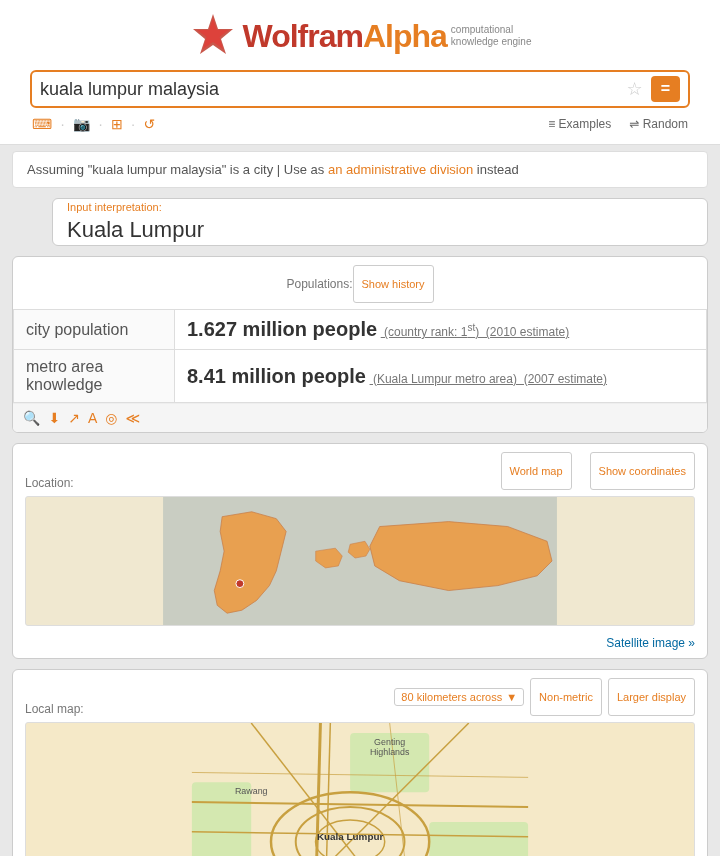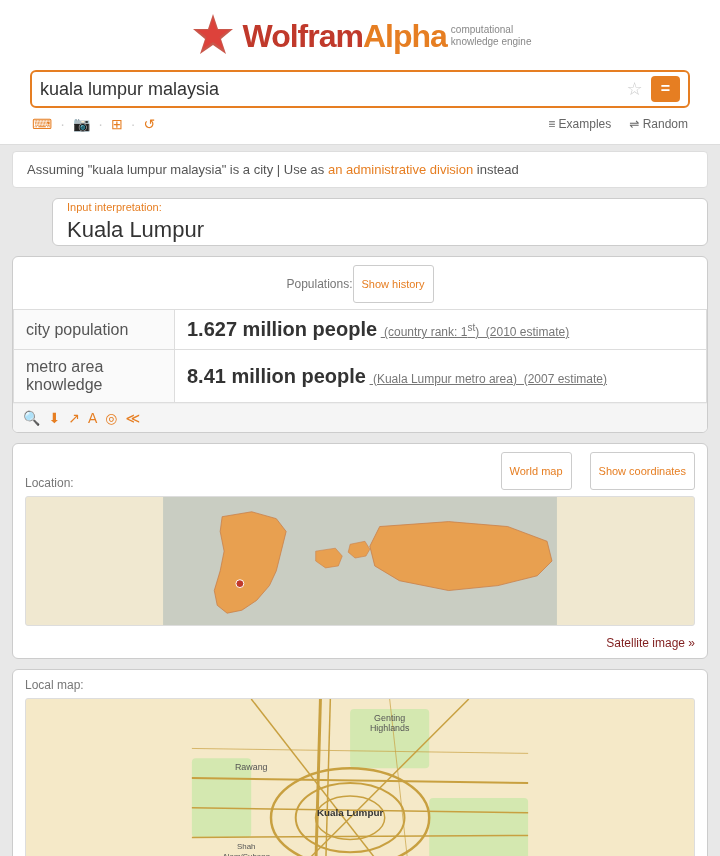--- a/index.html
+++ b/index.html
@@ -251,21 +251,21 @@
     }
     
     .map-svg-wrap {
       width: 100%;
       height: 100%;
     }
     .satellite-link {
       text-align: right;
       padding: 4px 12px 8px;
       font-size: 12px;
-      color: #7f1d1d;
+      color: #0369a1;
       cursor: pointer;
     }
 
     
     .local-map-header {
       display: flex;
       justify-content: space-between;
       align-items: flex-end;
       padding: 8px 12px 6px;
     }
@@ -417,20 +417,28 @@
         <path d="M190,48 L205,45 L210,53 L206,60 L195,62 L188,56 Z" fill="#e8a050" stroke="#c8804a" stroke-width="0.6"></path>
       </svg>
     </div>
 
     <div class="satellite-link">Satellite image »</div>
   </div>
 
   <div class="card">
     <div class="local-map-header">
       <span class="local-map-title">Local map:</span>
+      <div class="local-map-buttons">
+        <button class="dropdown-btn">
+          <span>80 kilometers across</span>
+          <span>▼</span>
+        </button>
+        <button class="show-btn">Non-metric</button>
+        <button class="show-btn">Larger display</button>
+      </div>
     </div>
 
     <div class="local-map-img">
       <svg width="100%" height="100%" viewBox="0 0 340 180" xmlns="http://www.w3.org/2000/svg">
 
         <rect width="340" height="180" fill="#f5e9c8"></rect>
 
         <rect x="160" y="10" width="80" height="60" fill="#d4e8b0" rx="4"></rect>
         <rect x="0" y="60" width="60" height="80" fill="#d4e8b0" rx="4"></rect>
         <rect x="240" y="100" width="100" height="80" fill="#d4e8b0" rx="4"></rect>

